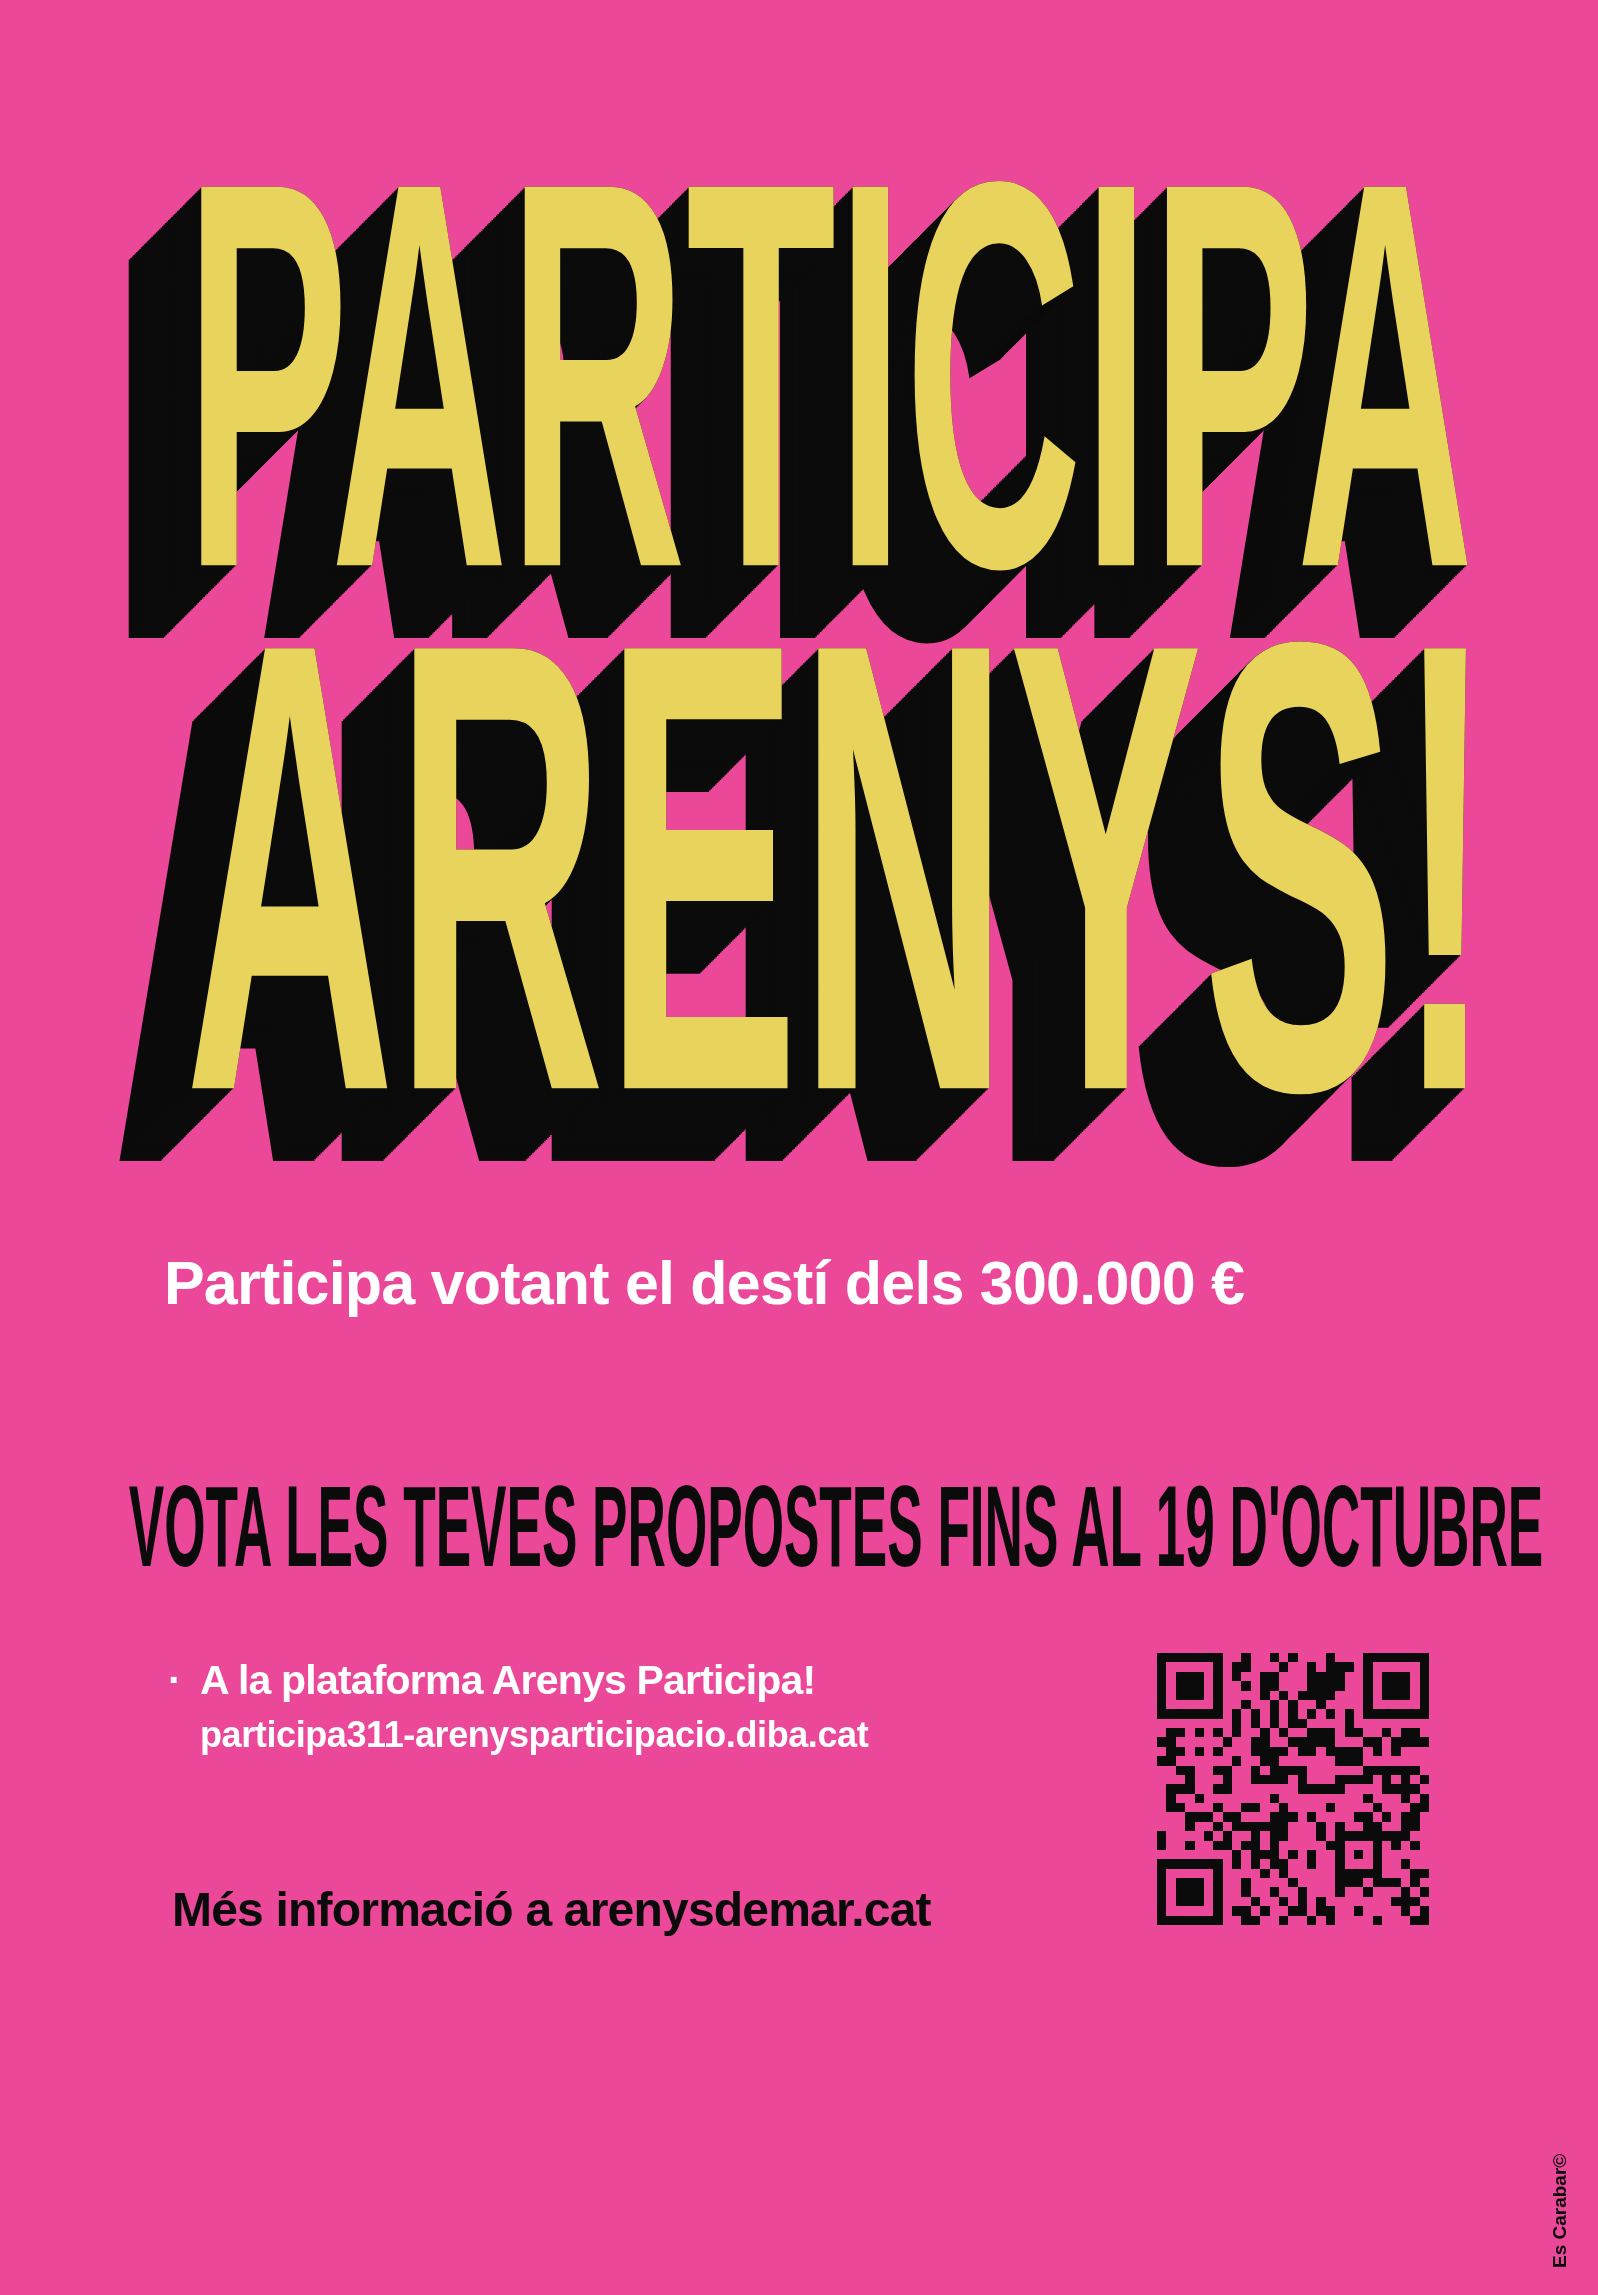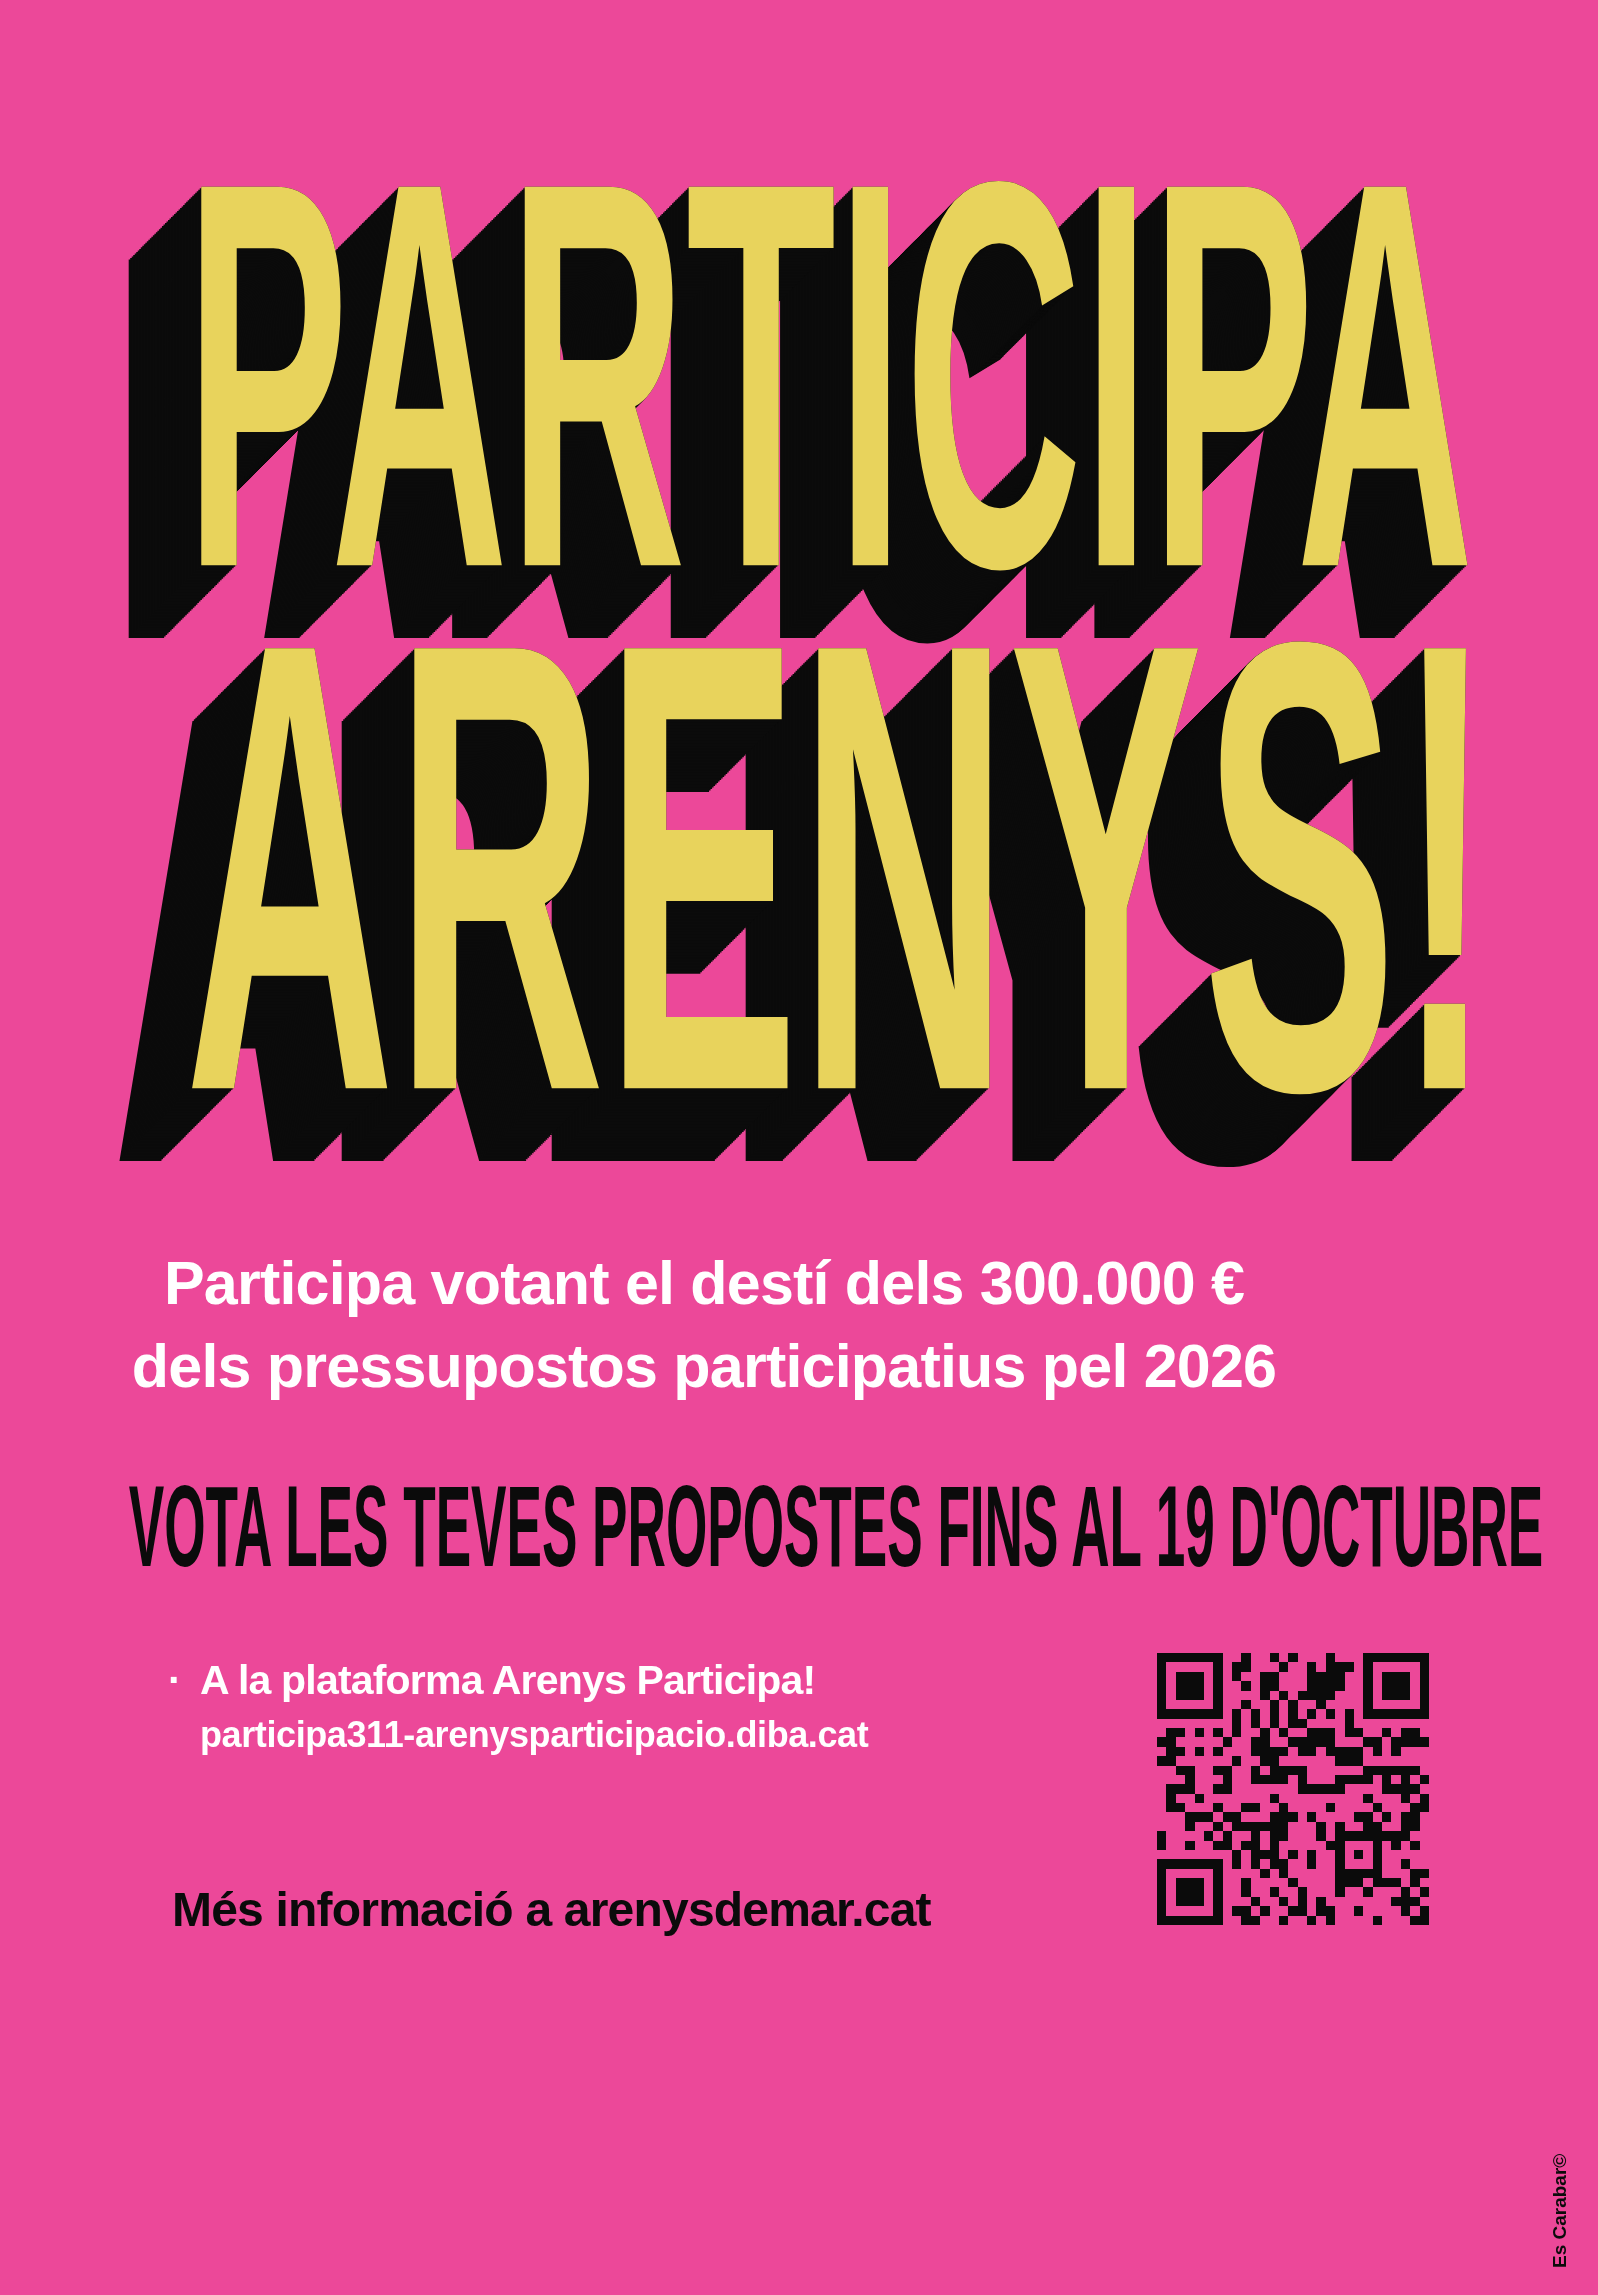--- a/index.html
+++ b/index.html
@@ -161,21 +161,20 @@
         <use href="#t2" x="-6" y="2.133"></use>
         <use href="#t2" x="-4" y="1.422"></use>
         <use href="#t2" x="-2" y="0.711"></use>
       </g>
     <text id="t2" class="display-text" x="95" y="217" font-size="300" fill="#0B0B0B" textLength="1730" lengthAdjust="spacingAndGlyphs">ARENYS!</text>
     <text class="display-text" x="95" y="217" font-size="300" fill="#E8D35C" textLength="1730" lengthAdjust="spacingAndGlyphs">ARENYS!</text>
   </svg>
 
   <div class="subtitle">
     <div>Participa votant el destí dels 300.000 €</div>
-    <div>dels pressupostos participatius pel 2026</div>
   </div>
 
   <svg class="deadline-svg" viewBox="0 0 1880 95" preserveAspectRatio="none" aria-hidden="true">
     <text class="display-text" x="5" y="88" font-size="118" fill="#0B0B0B" textLength="1870" lengthAdjust="spacingAndGlyphs">VOTA LES TEVES PROPOSTES FINS AL 19 D'OCTUBRE</text>
   </svg>
 
   <div class="bullets">
     <div class="bullet-line">
       <span class="marker">·</span><span>A la plataforma Arenys Participa!</span>
     </div>

